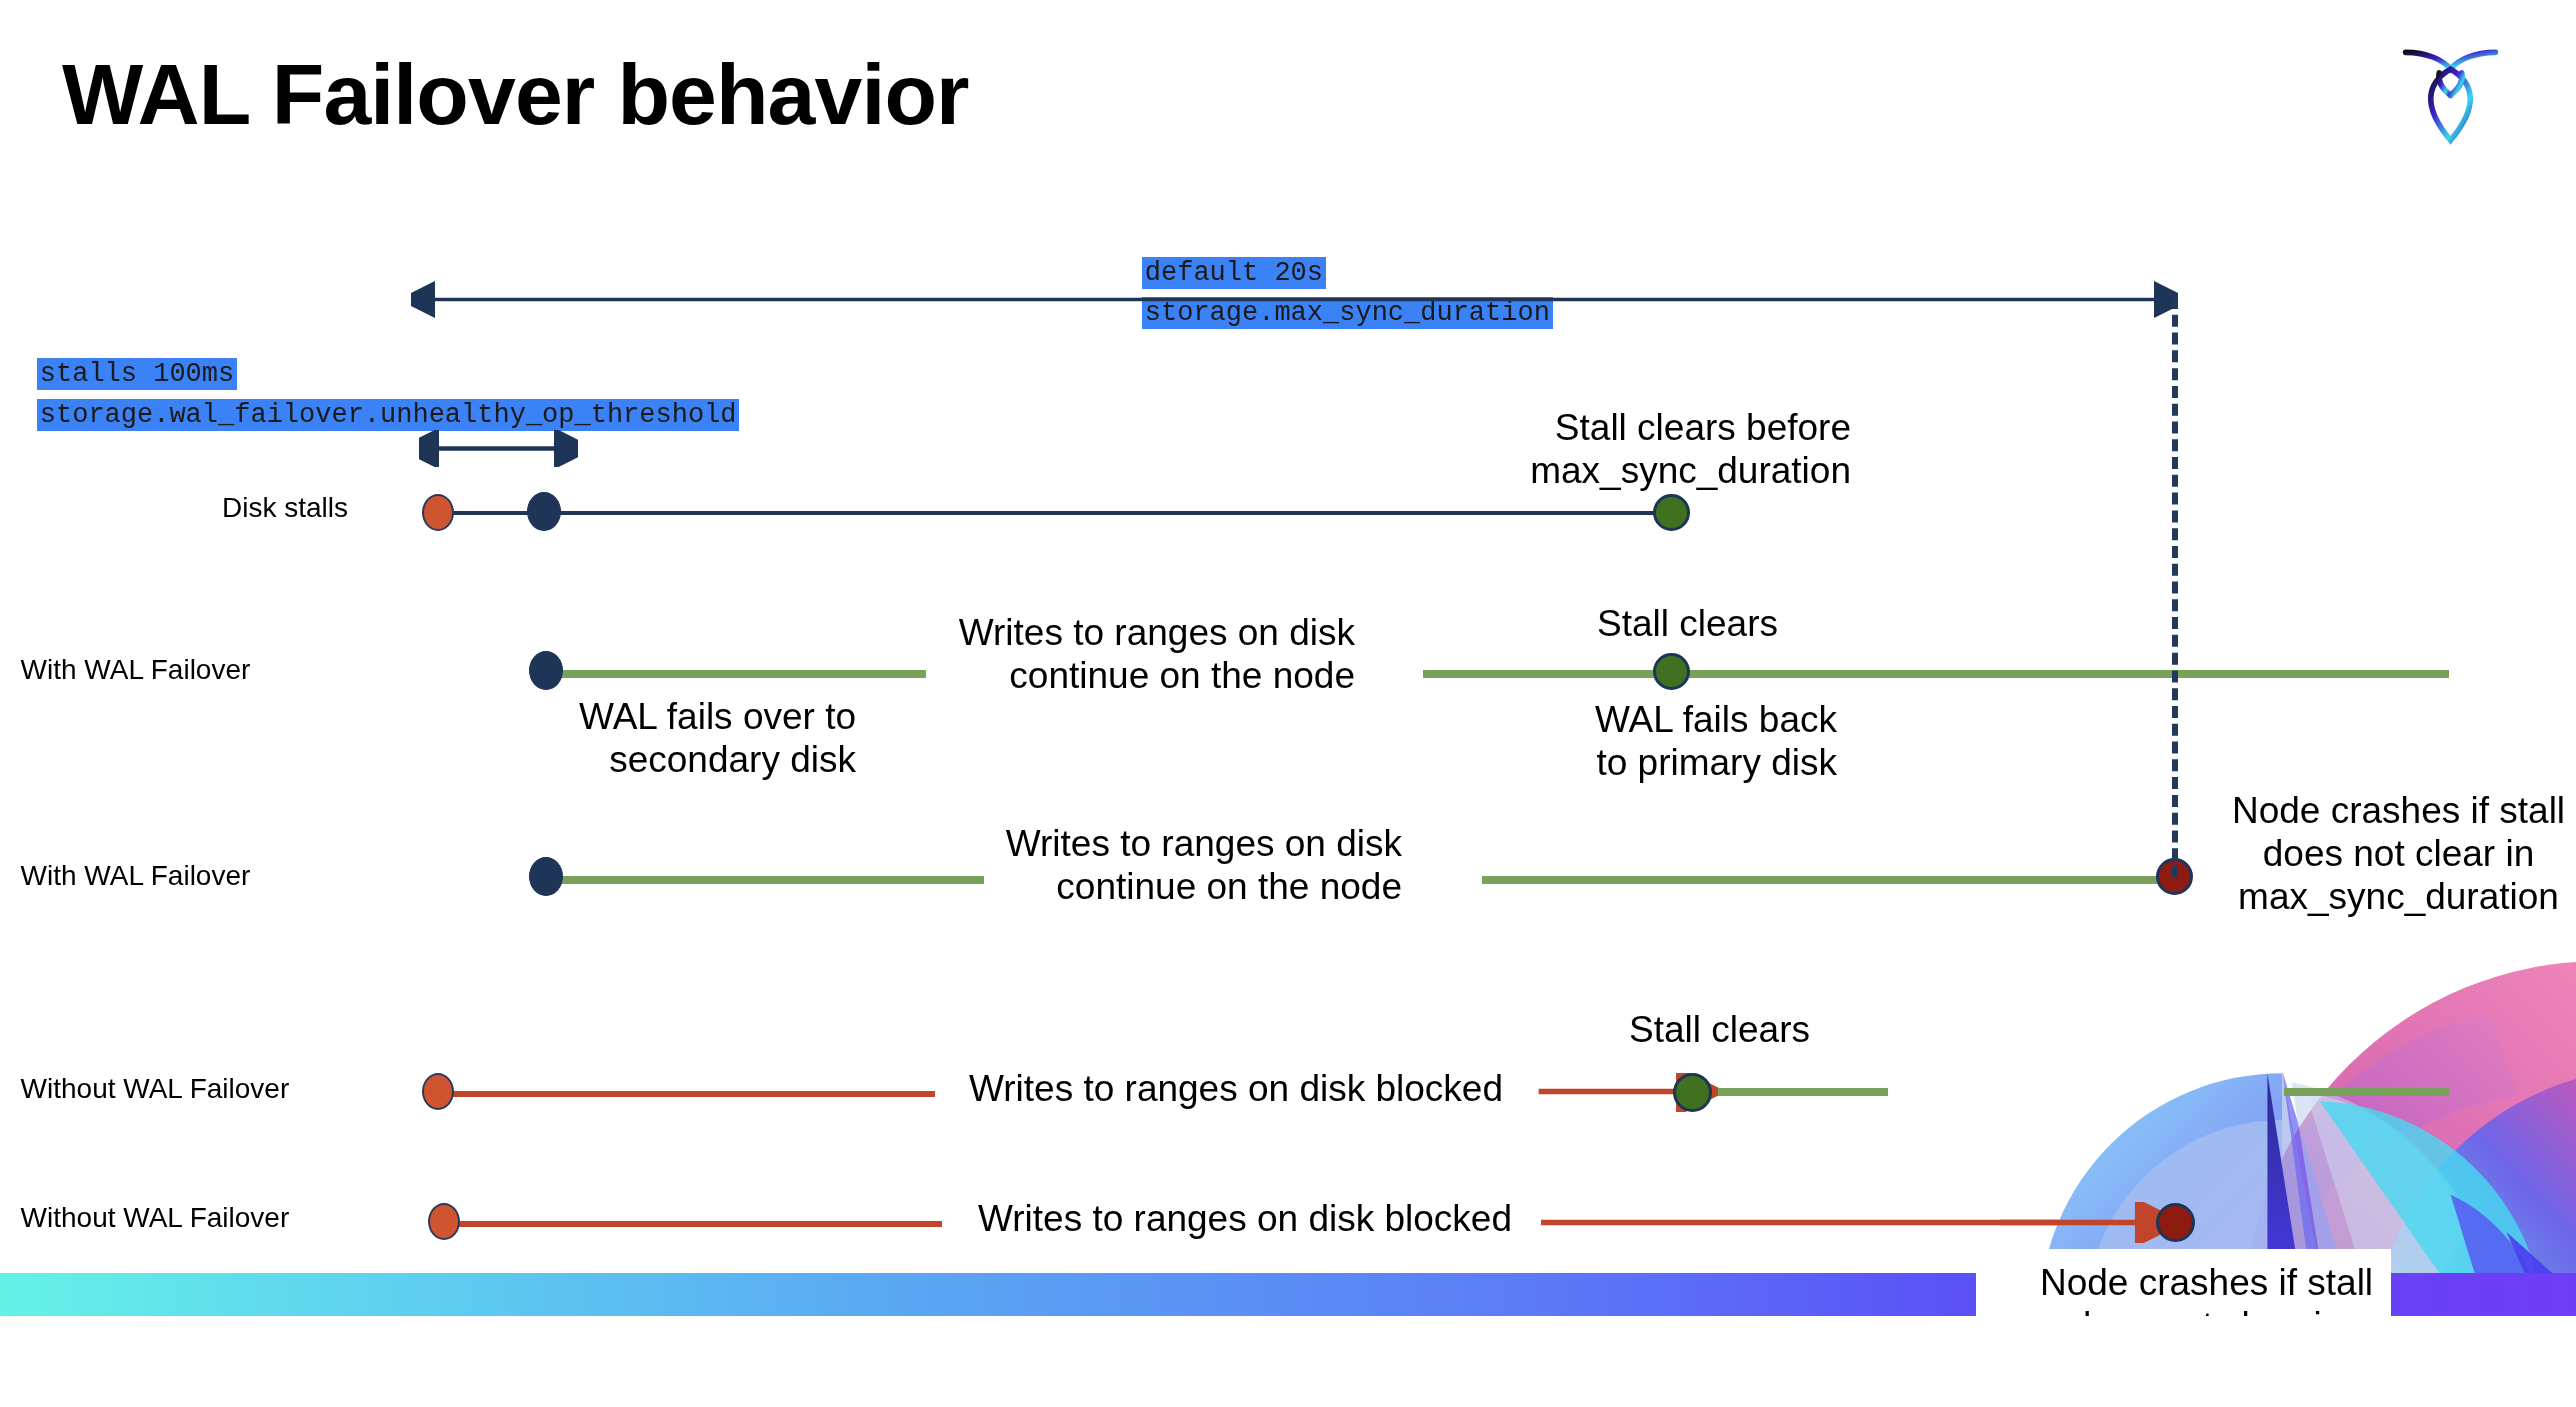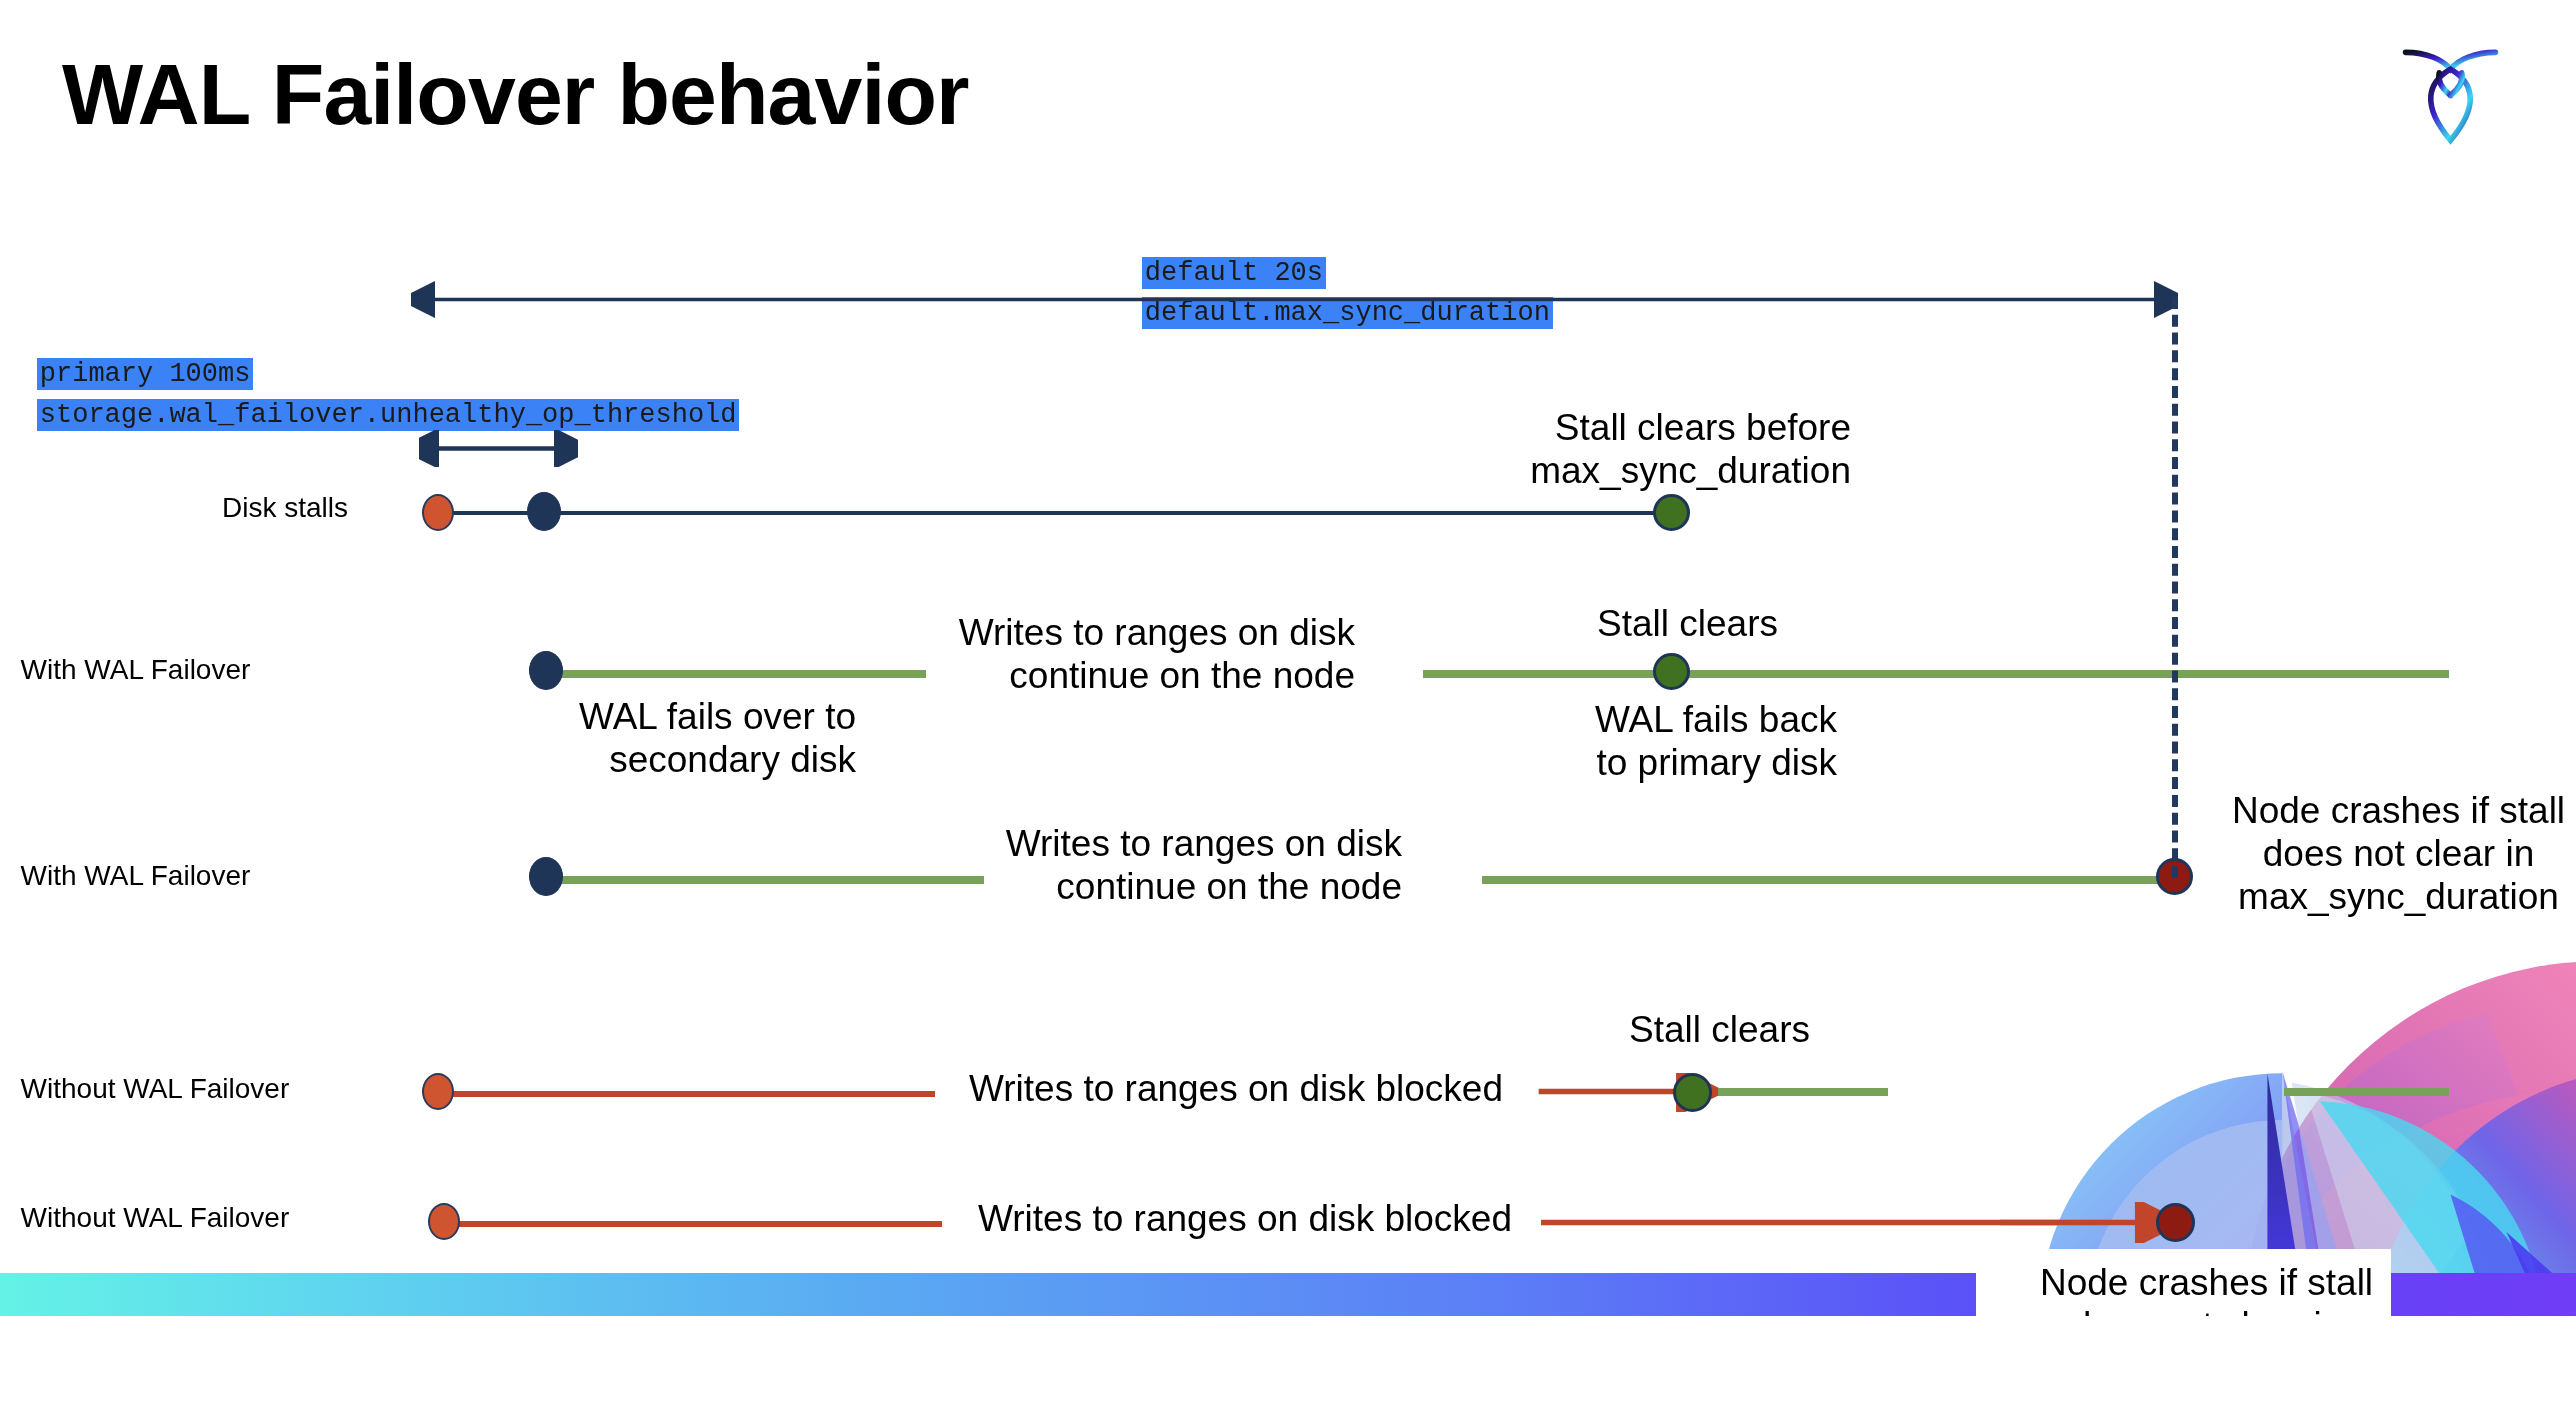--- a/index.html
+++ b/index.html
@@ -96,37 +96,37 @@
         <path d="M70 72 C80 64 84 56 82 48"></path>
         <path d="M70 72 L70 120"></path>
       </g>
     </svg>
   </div>
 
   <div class="code-label" style="left:1142px;top:254px;">
     <span>default 20s</span>
   </div>
   <div class="code-label" style="left:1142px;top:294px;">
-    <span>default.max_sync_duration</span>
+    <span>storage.max_sync_duration</span>
   </div>
 
   <svg style="position:absolute;left:411px;top:276px;" width="1767" height="47" xmlns="http://www.w3.org/2000/svg" viewBox="0 0 1890 50">
     <defs>
       <marker id="ahL" markerWidth="10" markerHeight="10" refX="9" refY="5" orient="auto">
         <path d="M10,0 L10,10 L0,5 Z" fill="#1f3558"></path>
       </marker>
       <marker id="ahR" markerWidth="10" markerHeight="10" refX="1" refY="5" orient="auto">
         <path d="M0,0 L0,10 L10,5 Z" fill="#1f3558"></path>
       </marker>
     </defs>
     <line x1="22" y1="25" x2="1868" y2="25" stroke="#1f3558" stroke-width="4" marker-start="url(#ahL)" marker-end="url(#ahR)"></line>
   </svg>
 
   <div class="code-label" style="left:37px;top:355px;">
-    <span>primary 100ms</span>
+    <span>stalls 100ms</span>
   </div>
   <div class="code-label" style="left:37px;top:396px;">
     <span>storage.wal_failover.unhealthy_op_threshold</span>
   </div>
 
   <svg style="position:absolute;left:419px;top:430px;" width="159" height="37" xmlns="http://www.w3.org/2000/svg" viewBox="0 0 170 40">
     <defs>
       <marker id="ahL2" markerWidth="9" markerHeight="9" refX="8" refY="4.5" orient="auto">
         <path d="M9,0 L9,9 L0,4.5 Z" fill="#1f3558"></path>
       </marker>

